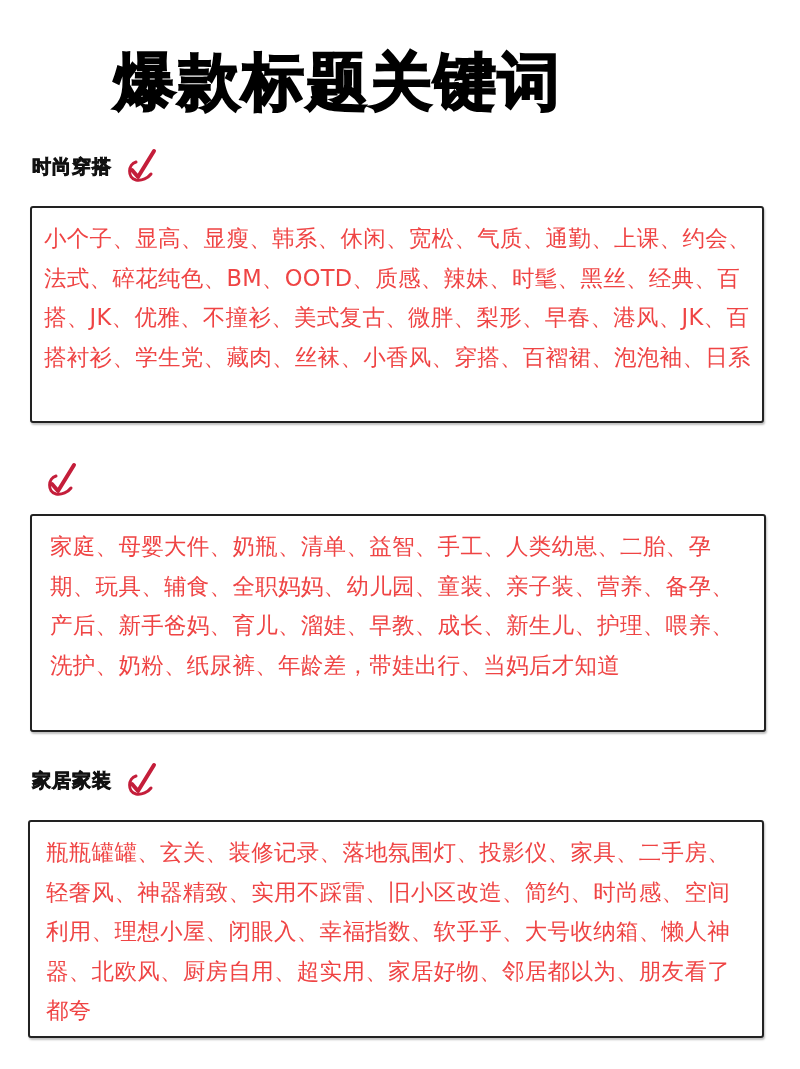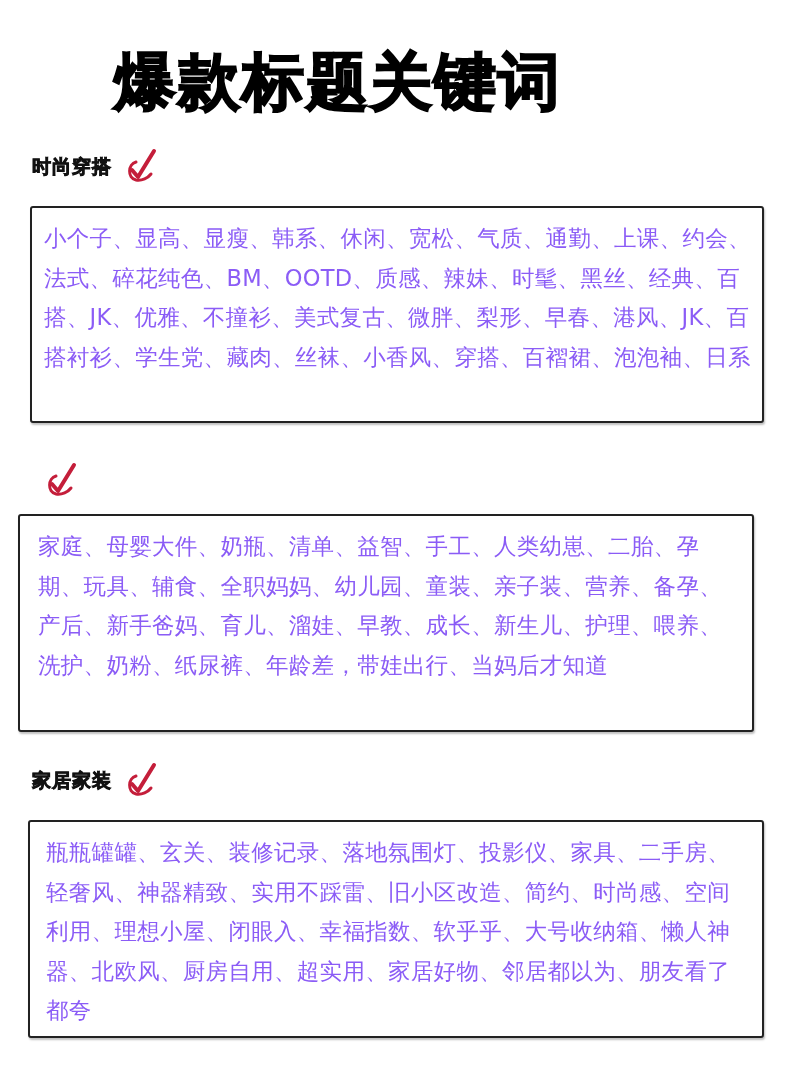--- a/index.html
+++ b/index.html
@@ -7,21 +7,21 @@
     font-family: "DejaVu Sans", "Liberation Sans", sans-serif; color: #111; }
   .title { position: absolute; left: 0; top: 42px; width: 676px; text-align: center;
     font-size: 62px; font-weight: 900; letter-spacing: 2px; color: #000;
     -webkit-text-stroke: 2px #000; line-height: 80px; }
   .section-head { position: absolute; left: 32px; display: flex; align-items: center; }
   .section-title { font-size: 19px; font-weight: bold; color: #111;
     -webkit-text-stroke: 0.8px #111; letter-spacing: 1px; }
   .check { margin-left: 12px; width: 34px; height: 38px; display: inline-block; }
   .box { position: absolute; border: 2px solid #222; border-radius: 3px; background: #fff;
     box-shadow: 1px 2px 2px rgba(0,0,0,0.25); box-sizing: border-box; }
-  .box-text { font-size: 22.5px; line-height: 39.5px; color: #8b5cf6; word-break: break-all;
+  .box-text { font-size: 22.5px; line-height: 39.5px; color: #ef4444; word-break: break-all;
     letter-spacing: 0.3px; }
 </style>
 </head>
 <body>
 
 <div class="title">爆款标题关键词</div>
 
 <div class="section-head" style="top:148px;">
   <span class="section-title">时尚穿搭</span>
   <svg class="check" viewBox="0 0 34 38">
@@ -32,21 +32,21 @@
 <div class="box" style="left:30px; top:206px; width:734px; height:217px;">
   <div class="box-text" style="padding:11px 10px 0 12px;">小个子、显高、显瘦、韩系、休闲、宽松、气质、通勤、上课、约会、法式、碎花纯色、BM、OOTD、质感、辣妹、时髦、黑丝、经典、百搭、JK、优雅、不撞衫、美式复古、微胖、梨形、早春、港风、JK、百搭衬衫、学生党、藏肉、丝袜、小香风、穿搭、百褶裙、泡泡袖、日系</div>
 </div>
 
 <div class="section-head" style="top:462px;">
   <svg class="check" viewBox="0 0 34 38">
     <path d="M12 14 C4 16 3 30 12 32 C18 33 24 30 27 26" fill="none" stroke="#c41e3a" stroke-width="3" stroke-linecap="round"></path>
     <path d="M8 22 L14 29 L30 3" fill="none" stroke="#c41e3a" stroke-width="4" stroke-linecap="round" stroke-linejoin="round"></path>
   </svg>
 </div>
-<div class="box" style="left:18px; top:514px; width:736px; height:218px;">
+<div class="box" style="left:30px; top:514px; width:736px; height:218px;">
   <div class="box-text" style="padding:11px 10px 0 18px;">家庭、母婴大件、奶瓶、清单、益智、手工、人类幼崽、二胎、孕期、玩具、辅食、全职妈妈、幼儿园、童装、亲子装、营养、备孕、产后、新手爸妈、育儿、溜娃、早教、成长、新生儿、护理、喂养、洗护、奶粉、纸尿裤、年龄差，带娃出行、当妈后才知道</div>
 </div>
 
 <div class="section-head" style="top:762px;">
   <span class="section-title">家居家装</span>
   <svg class="check" viewBox="0 0 34 38">
     <path d="M12 14 C4 16 3 30 12 32 C18 33 24 30 27 26" fill="none" stroke="#c41e3a" stroke-width="3" stroke-linecap="round"></path>
     <path d="M8 22 L14 29 L30 3" fill="none" stroke="#c41e3a" stroke-width="4" stroke-linecap="round" stroke-linejoin="round"></path>
   </svg>
 </div>

